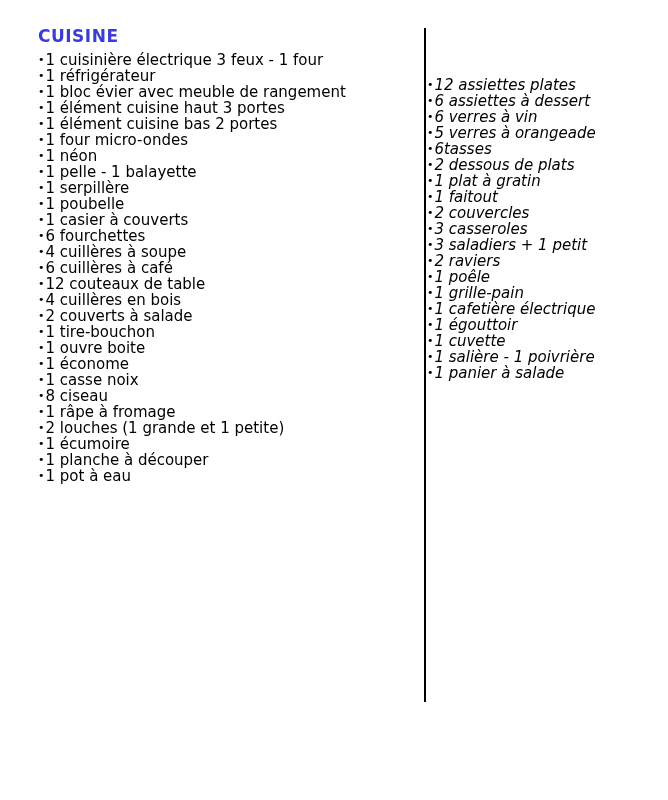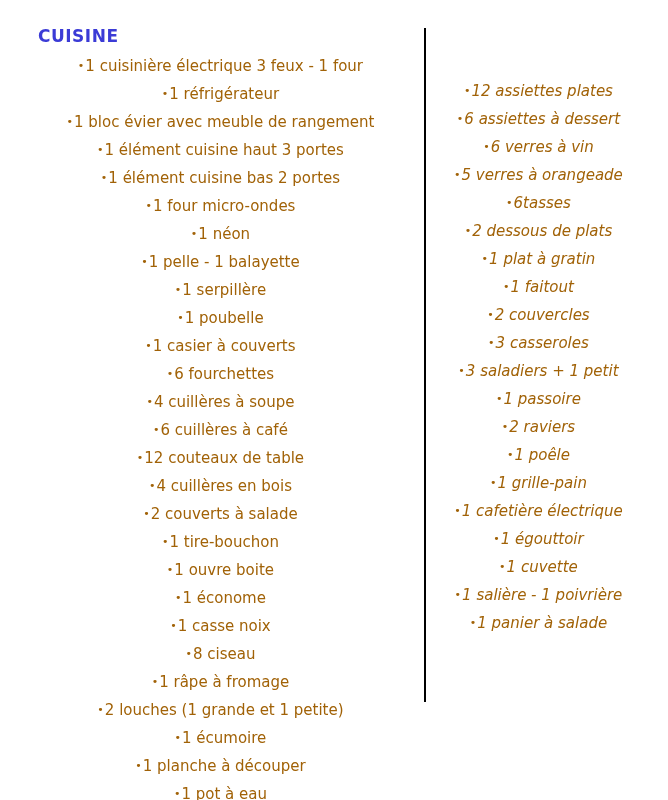--- a/index.html
+++ b/index.html
@@ -54,24 +54,23 @@
     height: 674px;
     background: #000000;
   }
   ul.list {
     list-style: none;
     margin: 0;
     padding: 0;
   }
   ul.list li {
     font-size: 15px;
-    line-height: 28px;
+    line-height: 16px;
     white-space: nowrap;
-    color: #a16207;
-    text-align: center;
+    color: #000000;
   }
   ul.list li .bullet {
     display: inline-block;
     font-size: 11px;
     vertical-align: 2px;
     margin-right: 1px;
   }
   .spacer-top {
     height: 25px;
   }
@@ -126,21 +125,20 @@
           <li><span class="bullet">•</span><span>6 assiettes à dessert</span></li>
           <li><span class="bullet">•</span><span>6 verres à vin</span></li>
           <li><span class="bullet">•</span><span>5 verres à orangeade</span></li>
           <li><span class="bullet">•</span><span>6tasses</span></li>
           <li><span class="bullet">•</span><span>2 dessous de plats</span></li>
           <li><span class="bullet">•</span><span>1 plat à gratin</span></li>
           <li><span class="bullet">•</span><span>1 faitout</span></li>
           <li><span class="bullet">•</span><span>2 couvercles</span></li>
           <li><span class="bullet">•</span><span>3 casseroles</span></li>
           <li><span class="bullet">•</span><span>3 saladiers + 1 petit</span></li>
-          <li><span class="bullet">•</span><span>1 passoire</span></li>
           <li><span class="bullet">•</span><span>2 raviers</span></li>
           <li><span class="bullet">•</span><span>1 poêle</span></li>
           <li><span class="bullet">•</span><span>1 grille-pain</span></li>
           <li><span class="bullet">•</span><span>1 cafetière électrique</span></li>
           <li><span class="bullet">•</span><span>1 égouttoir</span></li>
           <li><span class="bullet">•</span><span>1 cuvette</span></li>
           <li><span class="bullet">•</span><span>1 salière  -  1 poivrière</span></li>
           <li><span class="bullet">•</span><span>1 panier à salade</span></li>
         </ul>
     </div>

